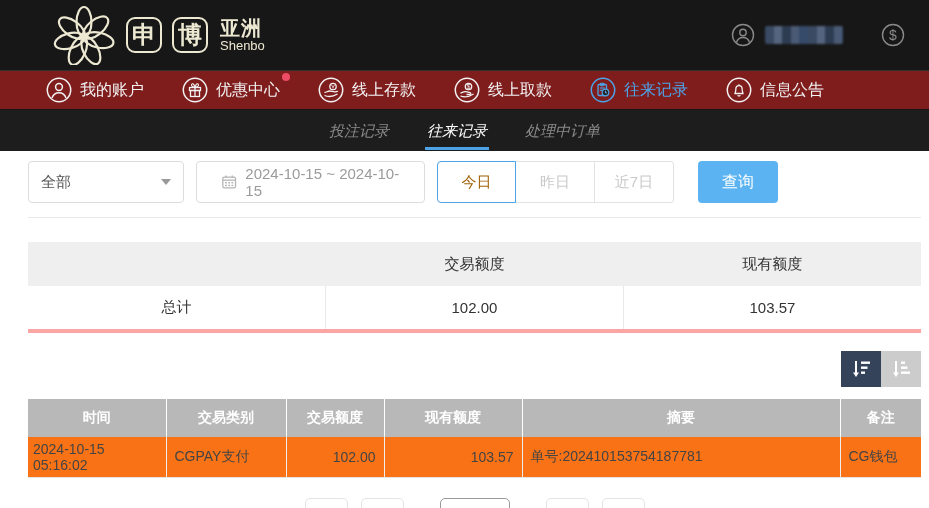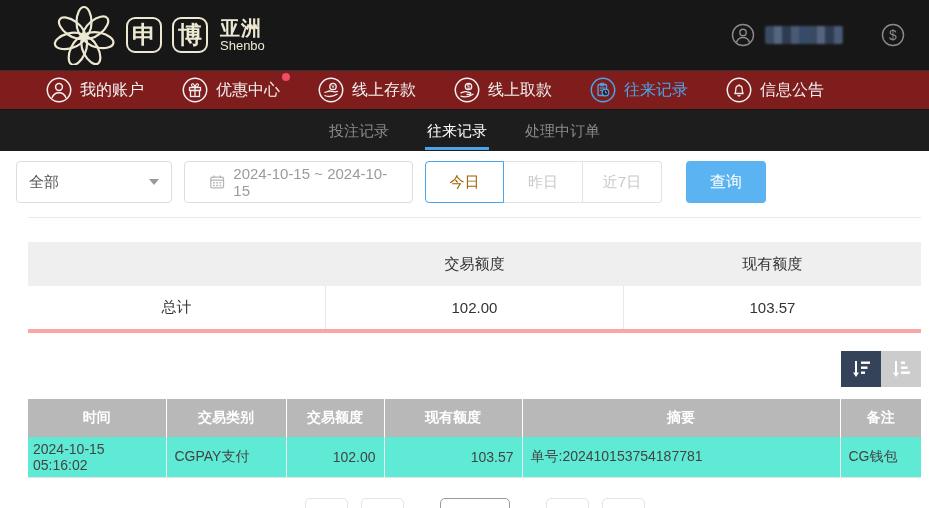--- a/index.html
+++ b/index.html
@@ -25,27 +25,27 @@
 
   
   .mainnav { height:40px; background:#7f1d1d; border-top:1px solid #313131; border-bottom:1px solid #141414;
     display:flex; align-items:center; padding-left:46px; gap:38px; }
   .nav-item { display:flex; align-items:center; gap:8px; color:#f2f2f2; font-size:16px; cursor:pointer; position:relative; }
   .nav-item svg { display:block; }
   .nav-item.active { color:#4da3e8; }
   .nav-badge { position:absolute; top:-4px; right:-10px; width:8px; height:8px; border-radius:50%; background:#ee4b66; }
 
   
-  .subnav { height:41px; background:#1d1d1d; display:flex; align-items:center; justify-content:center; gap:34px; }
+  .subnav { height:41px; background:#1d1d1d; display:flex; align-items:center; justify-content:center; gap:34px;font-style:italic; }
   .subtab { color:#8a8a8a; font-size:15px; padding:10px 2px 9px; cursor:pointer; position:relative; }
   .subtab.active { color:#ffffff; }
   .subtab.active::after { content:""; position:absolute; left:0; right:0; bottom:0; height:3px; background:#4da3e8; }
 
   
-  .filters { display:flex; align-items:center; margin:10px 0 0 16px; height:42px; gap:12px; }
+  .filters { display:flex; align-items:center; margin:10px 0 0 28px; height:42px; gap:12px; }
   .select-box { width:156px; height:42px; border:1px solid #ddd; border-radius:4px; display:flex; align-items:center;
     justify-content:space-between; padding:0 12px; font-size:15px; color:#555; background:#fff; cursor:pointer; }
   .caret { width:0; height:0; border-left:5px solid transparent; border-right:5px solid transparent; border-top:6px solid #999; }
   .date-box { width:229px; height:42px; border:1px solid #ddd; border-radius:4px; display:flex; align-items:center;
     gap:8px; padding:0 24px; font-size:15px; color:#9b9b9b; background:#fff; cursor:pointer; }
   .btn-group { display:flex; height:42px; }
   .qbtn { width:79px; height:42px; background:#fff; border:1px solid #e2e2e2; border-left-width:0;
     font-size:15px; color:#c9c9c9; display:flex; align-items:center; justify-content:center; cursor:pointer; }
   .qbtn:first-child { border-left-width:1px; border-radius:4px 0 0 4px; }
   .qbtn:last-child { border-radius:0 4px 4px 0; }
@@ -65,21 +65,21 @@
   .sort-row { width:893px; margin:18px 0 0 28px; display:flex; justify-content:flex-end; }
   .sort-btn { width:40px; height:36px; display:flex; align-items:center; justify-content:center; cursor:pointer; }
   .sort-btn.desc { background:#34435a; }
   .sort-btn.asc  { background:#cccccc; }
 
   
   .data-table { width:893px; margin:12px 0 0 28px; border-collapse:collapse; table-layout:fixed; }
   .data-table th { background:#b8b8b8; color:#fff; height:38px; font-size:14px; font-weight:bold;
     border-left:1px solid #fff; text-align:center; }
   .data-table th:first-child { border-left:none; }
-  .data-table td { height:40px; font-size:14px; color:#444; background:#5eead4;
+  .data-table td { height:40px; font-size:14px; color:#444; background:#f97316;
     border-bottom:1px solid #e3e3e3; border-left:1px solid #eee; padding:0 8px; }
   .data-table td:first-child { border-left:none; padding-left:5px; }
   .td-right { text-align:right; }
 
   
   .pagination { width:893px; margin:20px 0 0 28px; display:flex; justify-content:center; gap:13px; }
   .pg-btn { width:43px; height:36px; background:#fff; border:1px solid #e4e4e4; border-radius:5px; cursor:pointer; }
   .pg-btn.current { width:70px; border-color:#9a9a9a; margin:0 23px; }
 </style>
 </head>

